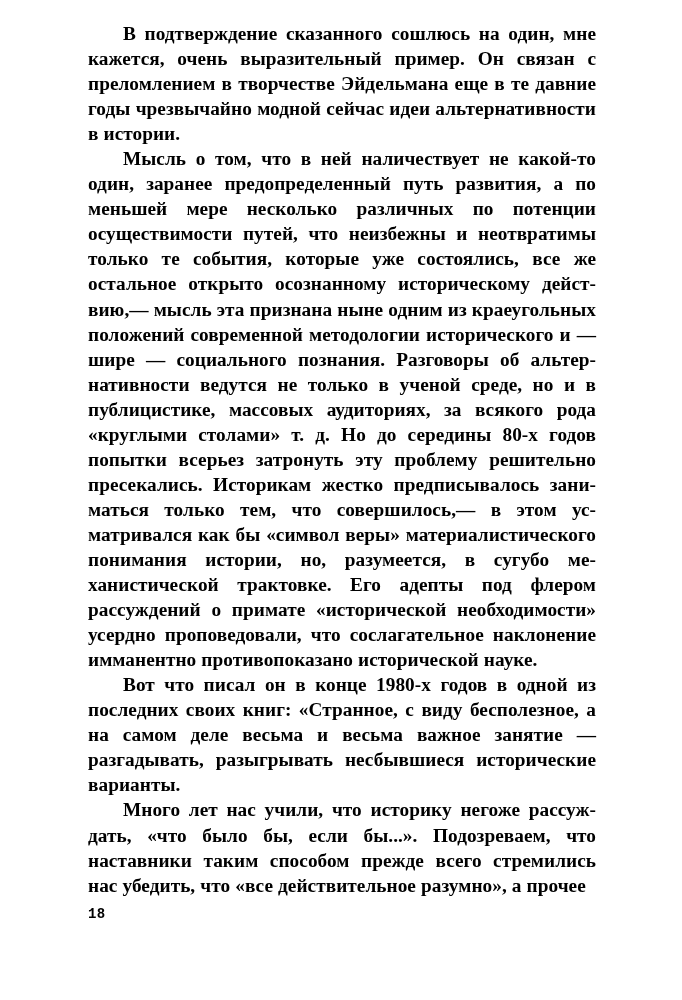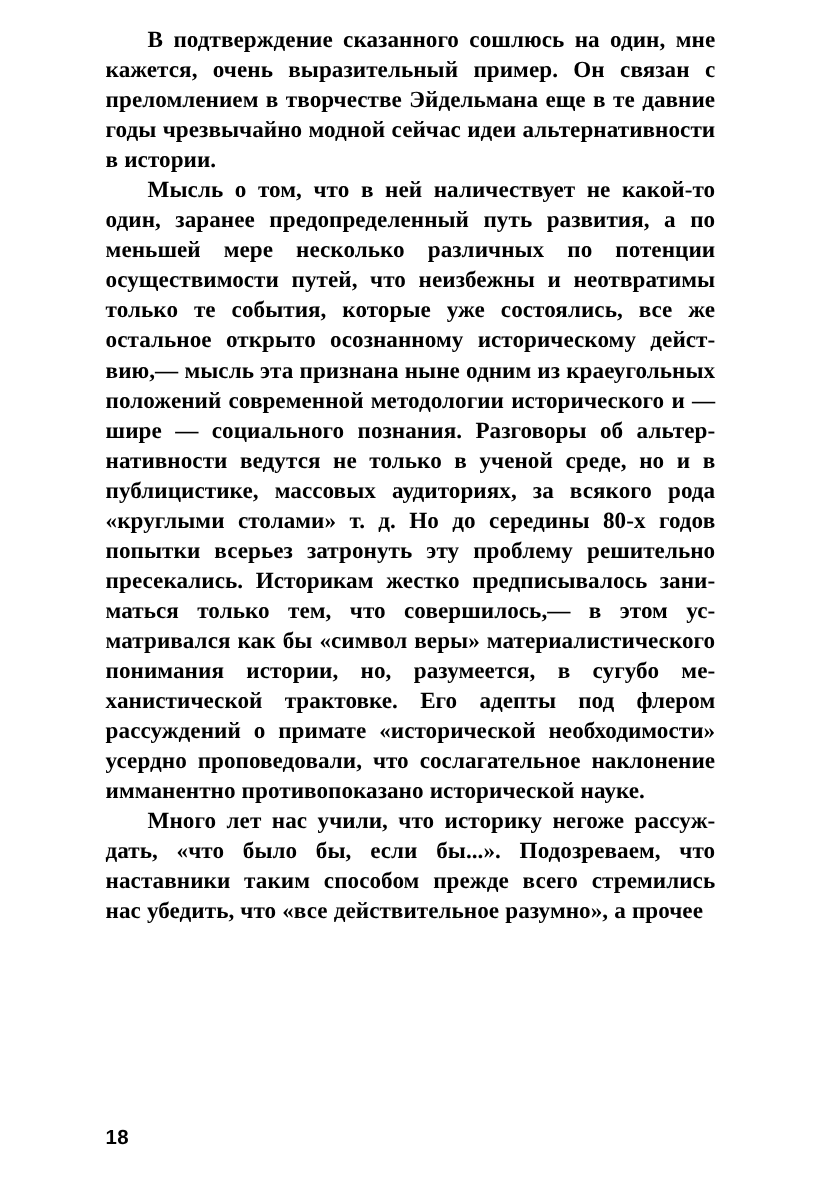--- a/index.html
+++ b/index.html
@@ -44,34 +44,35 @@
     word-spacing: 0.2px;
     hyphens: manual;
   }
 
   
   .para:last-of-type { margin-bottom: 0; }
 
   .folio {
     position: absolute;
     left: 88px;
-    top: 938px;
-    font-family: Liberation Sans, sans-serif;
+    top: 904px;
+    font-family: Liberation Mono, monospace;
     font-weight: bold;
-    font-size: 17px;
+    font-size: 14px;
     line-height: 20px;
     letter-spacing: 0.3px;
   }
 </style>
 </head>
 <body>
 
 <div class="page">
 
   <div class="text-block">
     <p class="para">В подтверждение сказанного сошлюсь на один, мне кажется, очень выразительный пример. Он связан с преломлением в творчестве Эйдельмана еще в те давние годы чрезвычайно модной сейчас идеи альтернативности в истории.</p>
     <p class="para">Мысль о том, что в ней наличествует не какой-то один, заранее предопределенный путь развития, а по меньшей мере несколько различных по потенции осуществимости путей, что неизбежны и неотвратимы только те события, которые уже состоялись, все же остальное открыто осознанному историческому дейст­вию,— мысль эта признана ныне одним из краеугольных положений современной методологии исторического и — шире — социального познания. Разговоры об альтер­нативности ведутся не только в ученой среде, но и в публицистике, массовых аудиториях, за всякого рода «круглыми столами» т. д. Но до середины 80-х годов попытки всерьез затронуть эту проблему решительно пресекались. Историкам жестко предписывалось зани­маться только тем, что совершилось,— в этом ус­матривался как бы «символ веры» материалистического понимания истории, но, разумеется, в сугубо ме­ханистической трактовке. Его адепты под флером рассуждений о примате «исторической необходимости» усердно проповедовали, что сослагательное наклонение имманентно противопоказано исторической науке.</p>
+    <p class="para">Вот что писал он в конце 1980-х годов в одной из последних своих книг: «Странное, с виду бесполезное, а на самом деле весьма и весьма важное занятие — разгадывать, разыгрывать несбывшиеся исторические варианты.</p>
     <p class="para">Много лет нас учили, что историку негоже рассуж­дать, «что было бы, если бы...». Подозреваем, что наставники таким способом прежде всего стремились нас убедить, что «все действительное разумно», а прочее</p>
   </div>
 
   <div class="folio">18</div>
 
 </div>
 
 </body></html>

